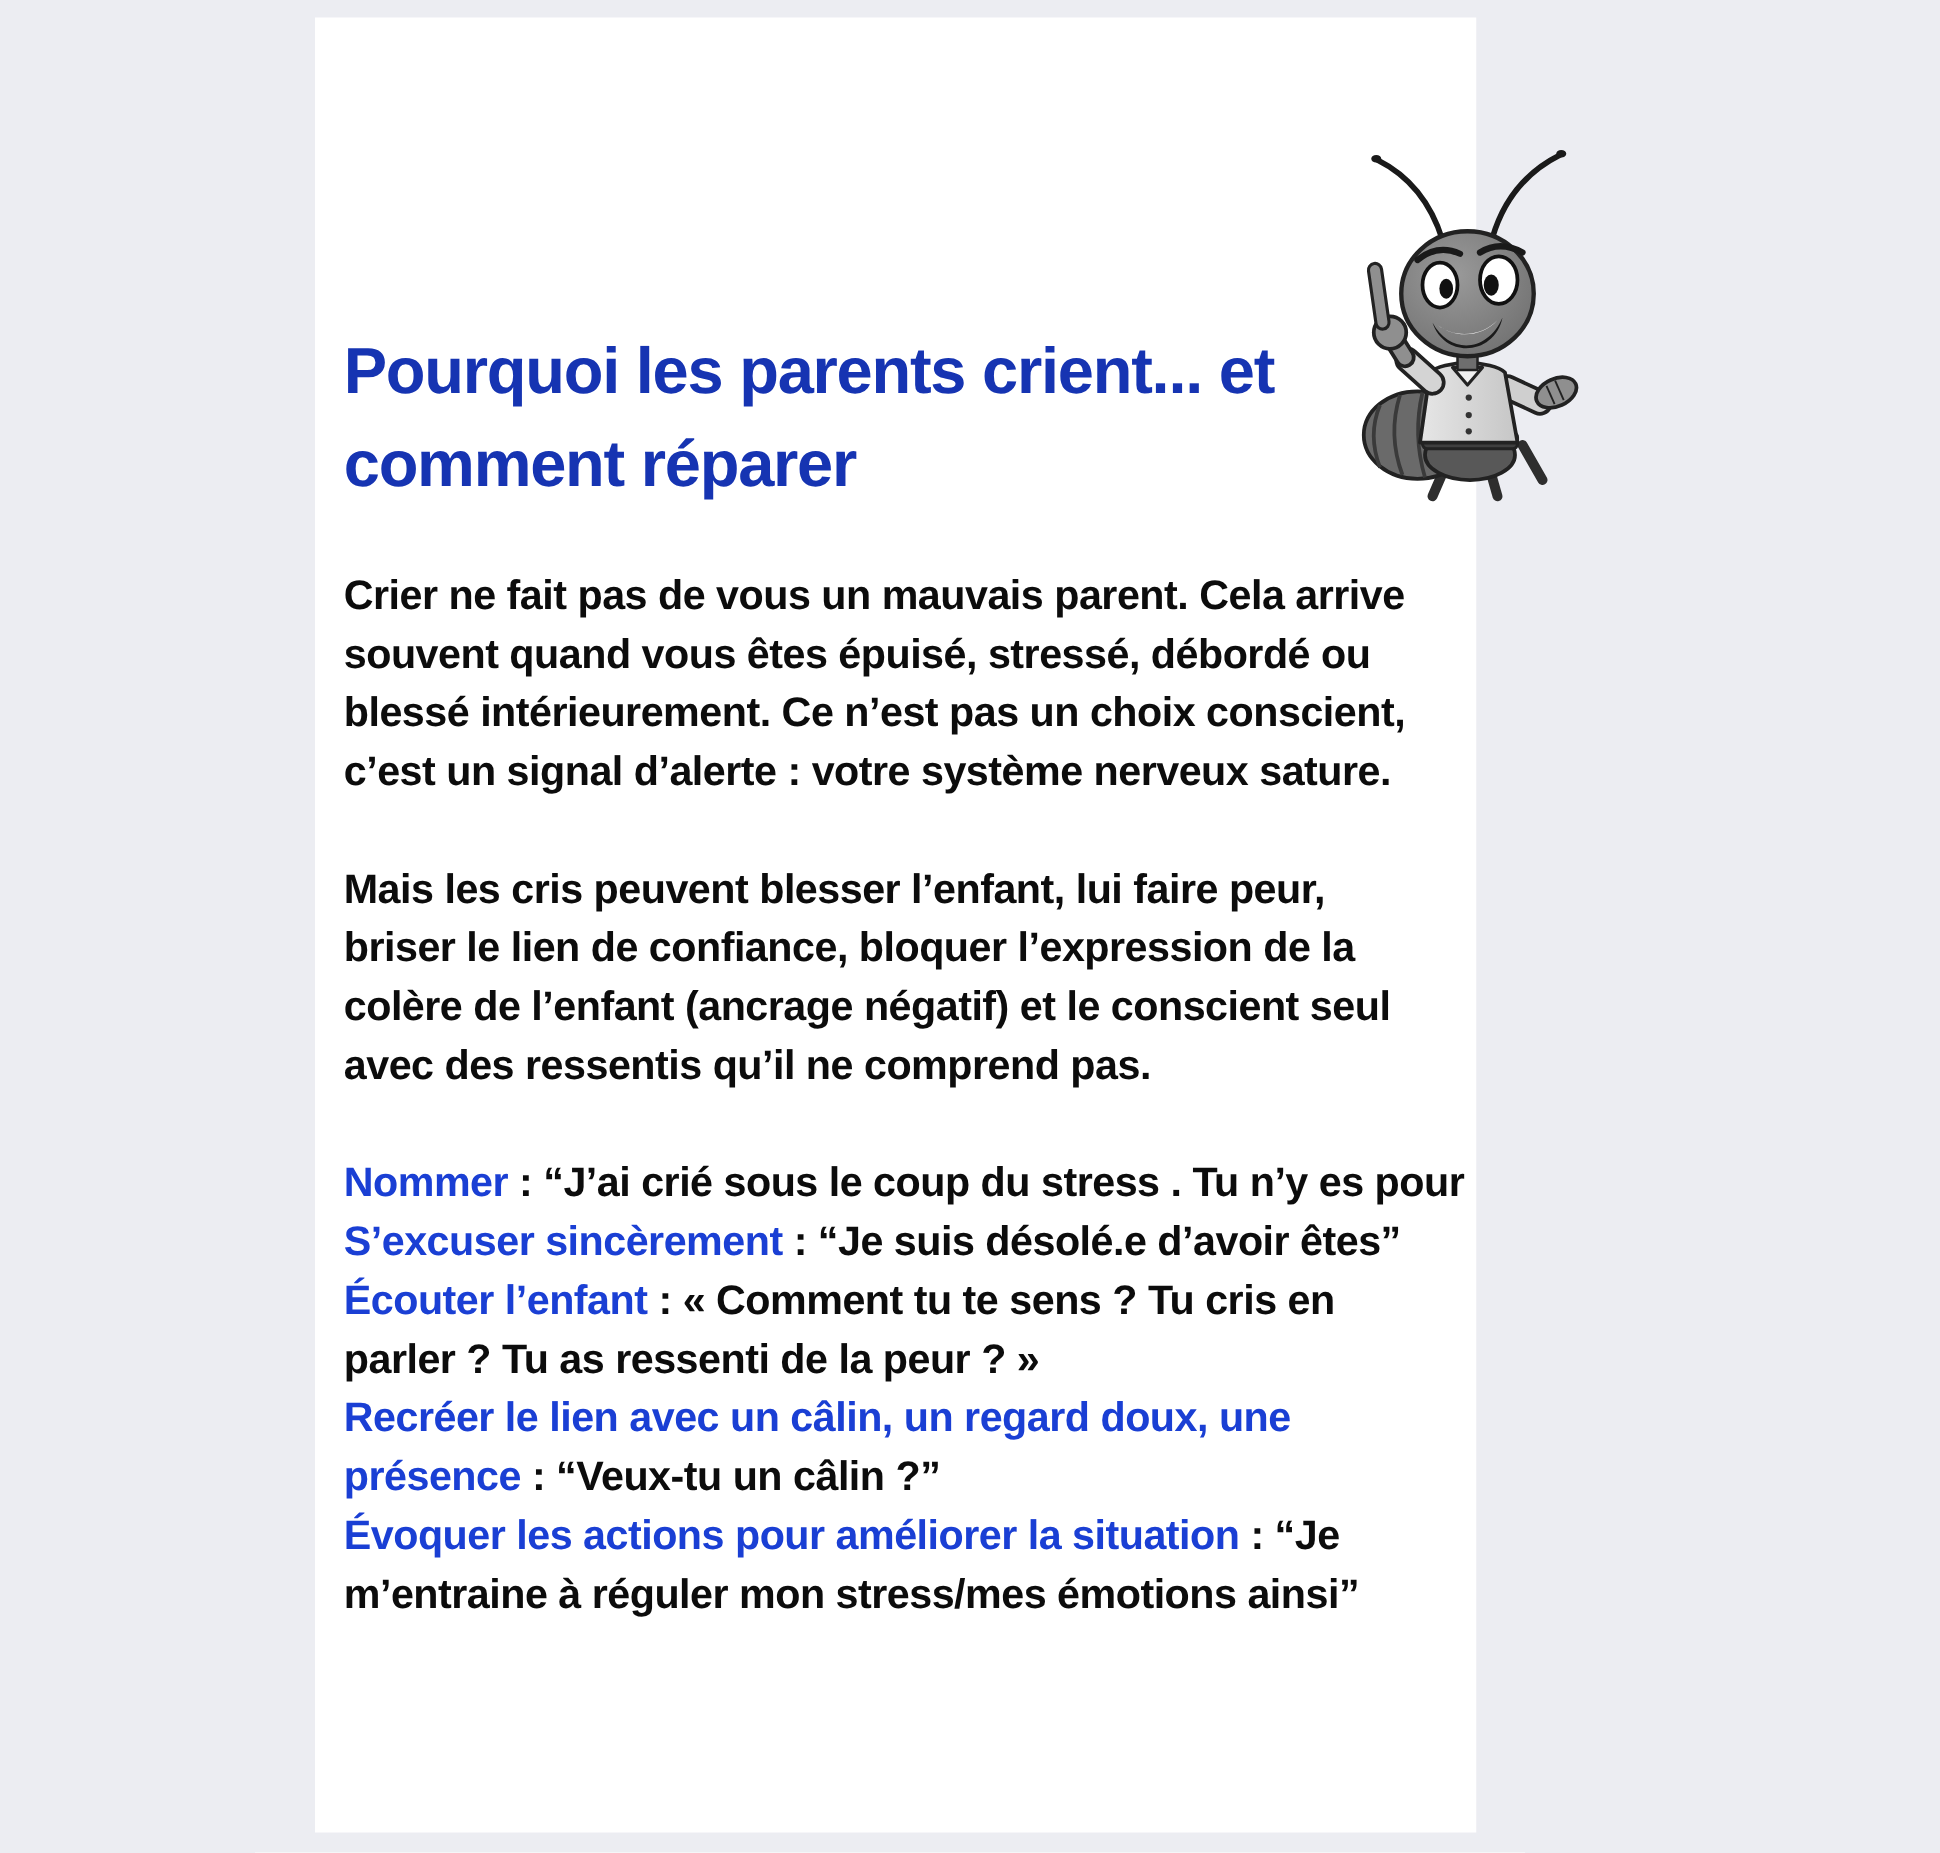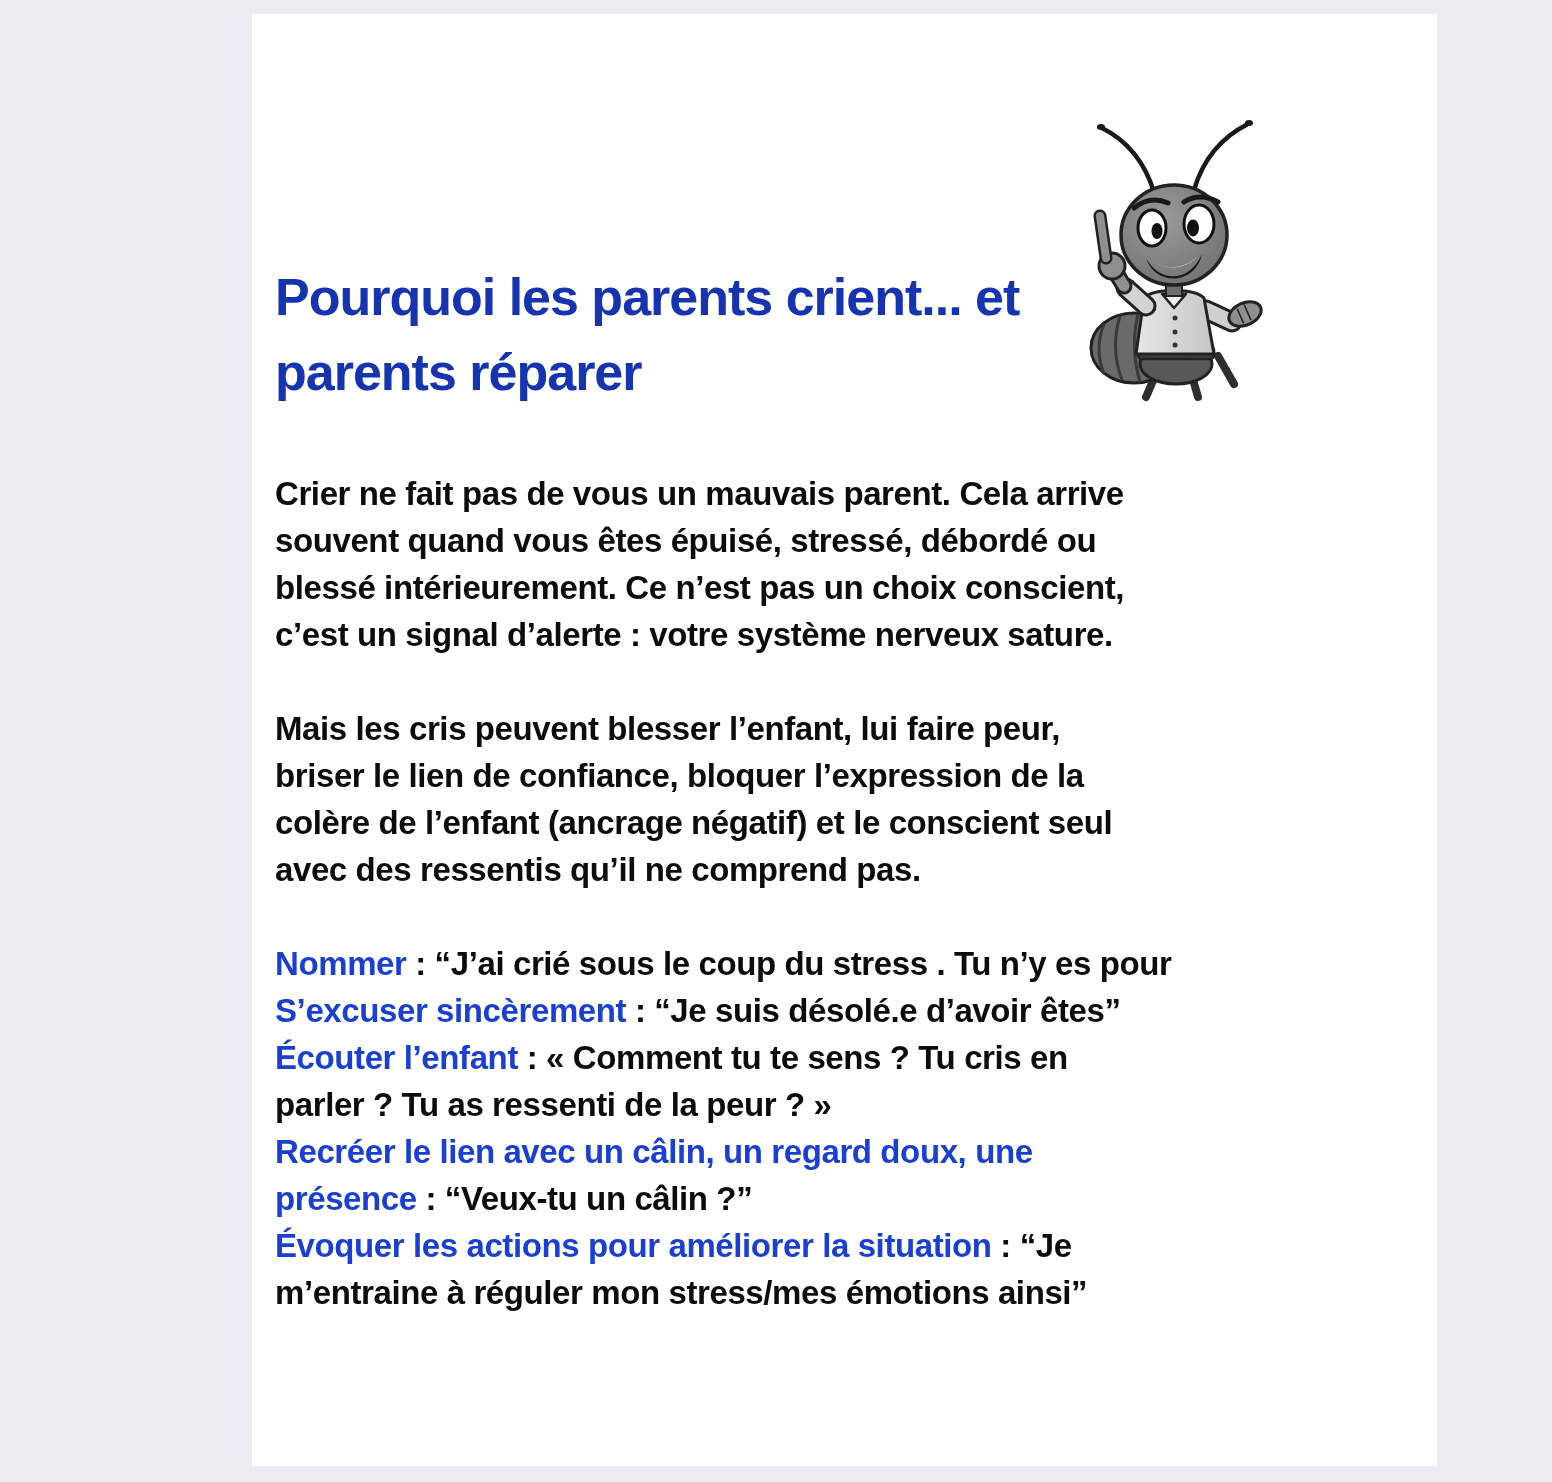--- a/index.html
+++ b/index.html
@@ -11,37 +11,37 @@
   }
   *{margin:0;padding:0;box-sizing:border-box;}
   html,body{width:1552px;height:1482px;overflow:hidden;}
   body{
     background:var(--bg);
     font-family:"Liberation Sans",sans-serif;
   }
   .card{
     position:absolute;
     left:252px;top:14px;
-    width:1185px;height:1452px;
+    width:929px;height:1452px;
     background:var(--card);
   }
   .title{
     position:absolute;
     left:23px;top:246px;
     z-index:2;
     color:var(--title);
     font-size:52px;
     font-weight:700;
     line-height:75px;
     letter-spacing:-1px;
     white-space:nowrap;
   }
   .body-text{
     position:absolute;
-    left:23px;top:456px;
+    left:23px;top:438px;
     z-index:2;
     color:var(--text);
     font-size:33px;
     font-weight:700;
     line-height:47px;
     letter-spacing:-0.4px;
   }
   .paragraph{margin-bottom:47px;}
   .paragraph:last-child{margin-bottom:0;}
   .line{white-space:nowrap;}
@@ -53,21 +53,21 @@
     z-index:1;
   }
 </style>
 </head>
 <body>
 
 <div class="card">
 
   <div class="title">
     <div class="line">Pourquoi les parents crient... et</div>
-    <div class="line">parents réparer</div>
+    <div class="line">comment réparer</div>
   </div>
 
   <div class="mascot">
     <svg width="182" height="304" viewBox="0 0 182 304" xmlns="http://www.w3.org/2000/svg">
       <defs>
         <radialGradient id="gHead" cx="40%" cy="35%" r="80%">
           <stop offset="0%" stop-color="#9a9a9a"></stop>
           <stop offset="100%" stop-color="#6d6d6d"></stop>
         </radialGradient>
         <linearGradient id="gShirt" x1="0" y1="0" x2="1" y2="0">

